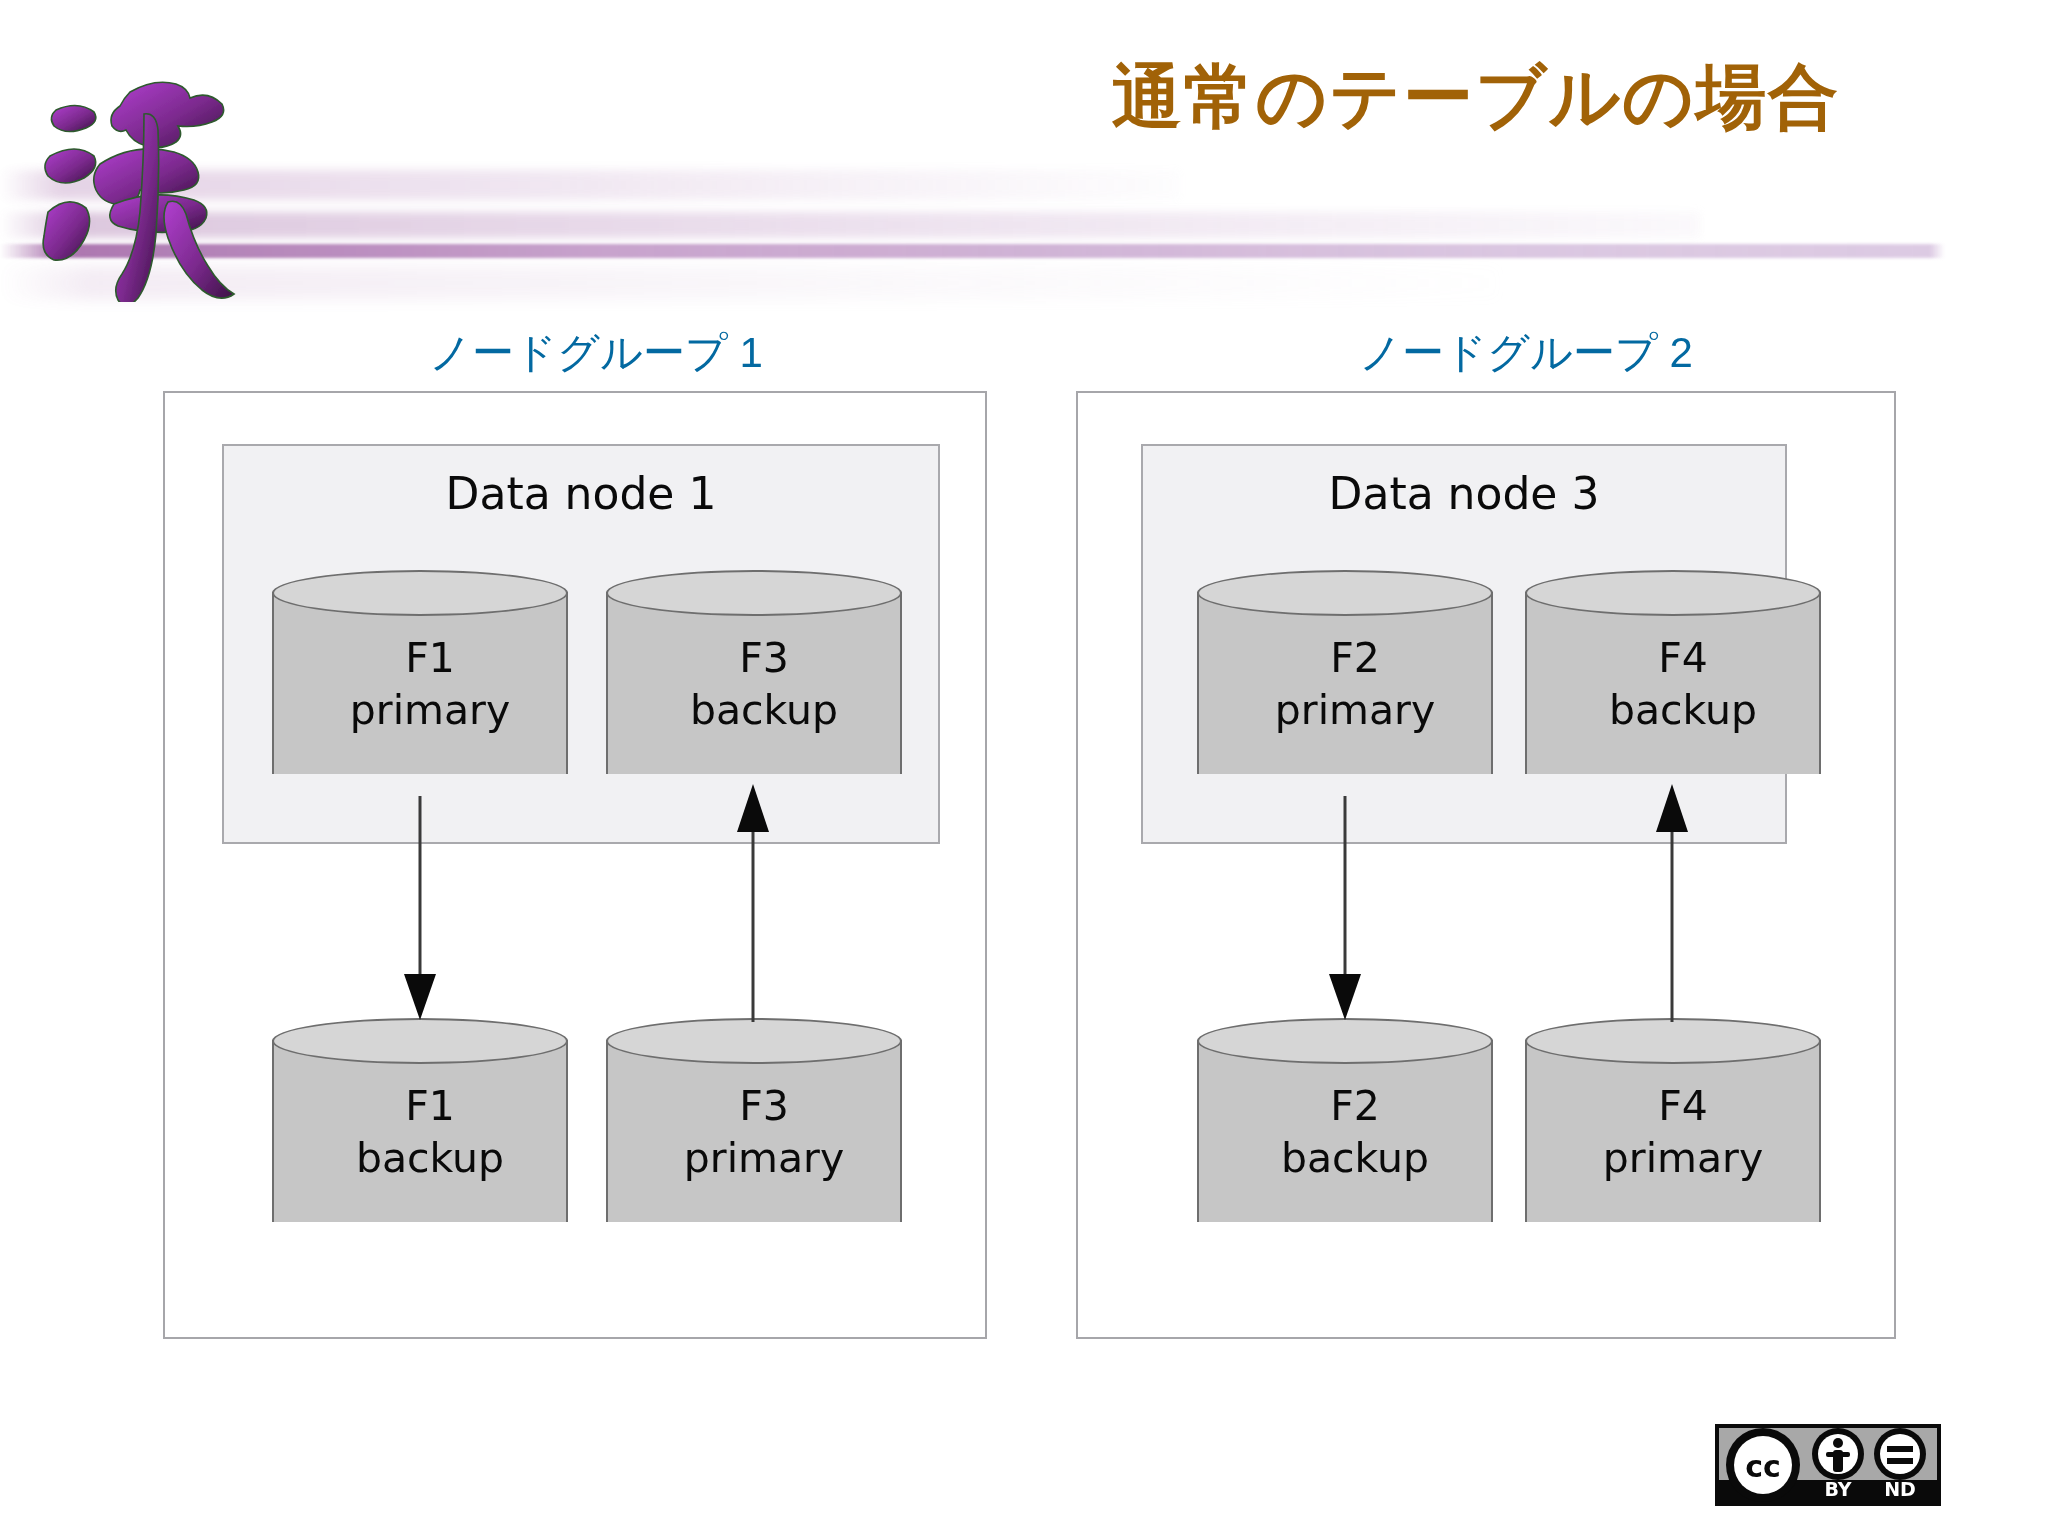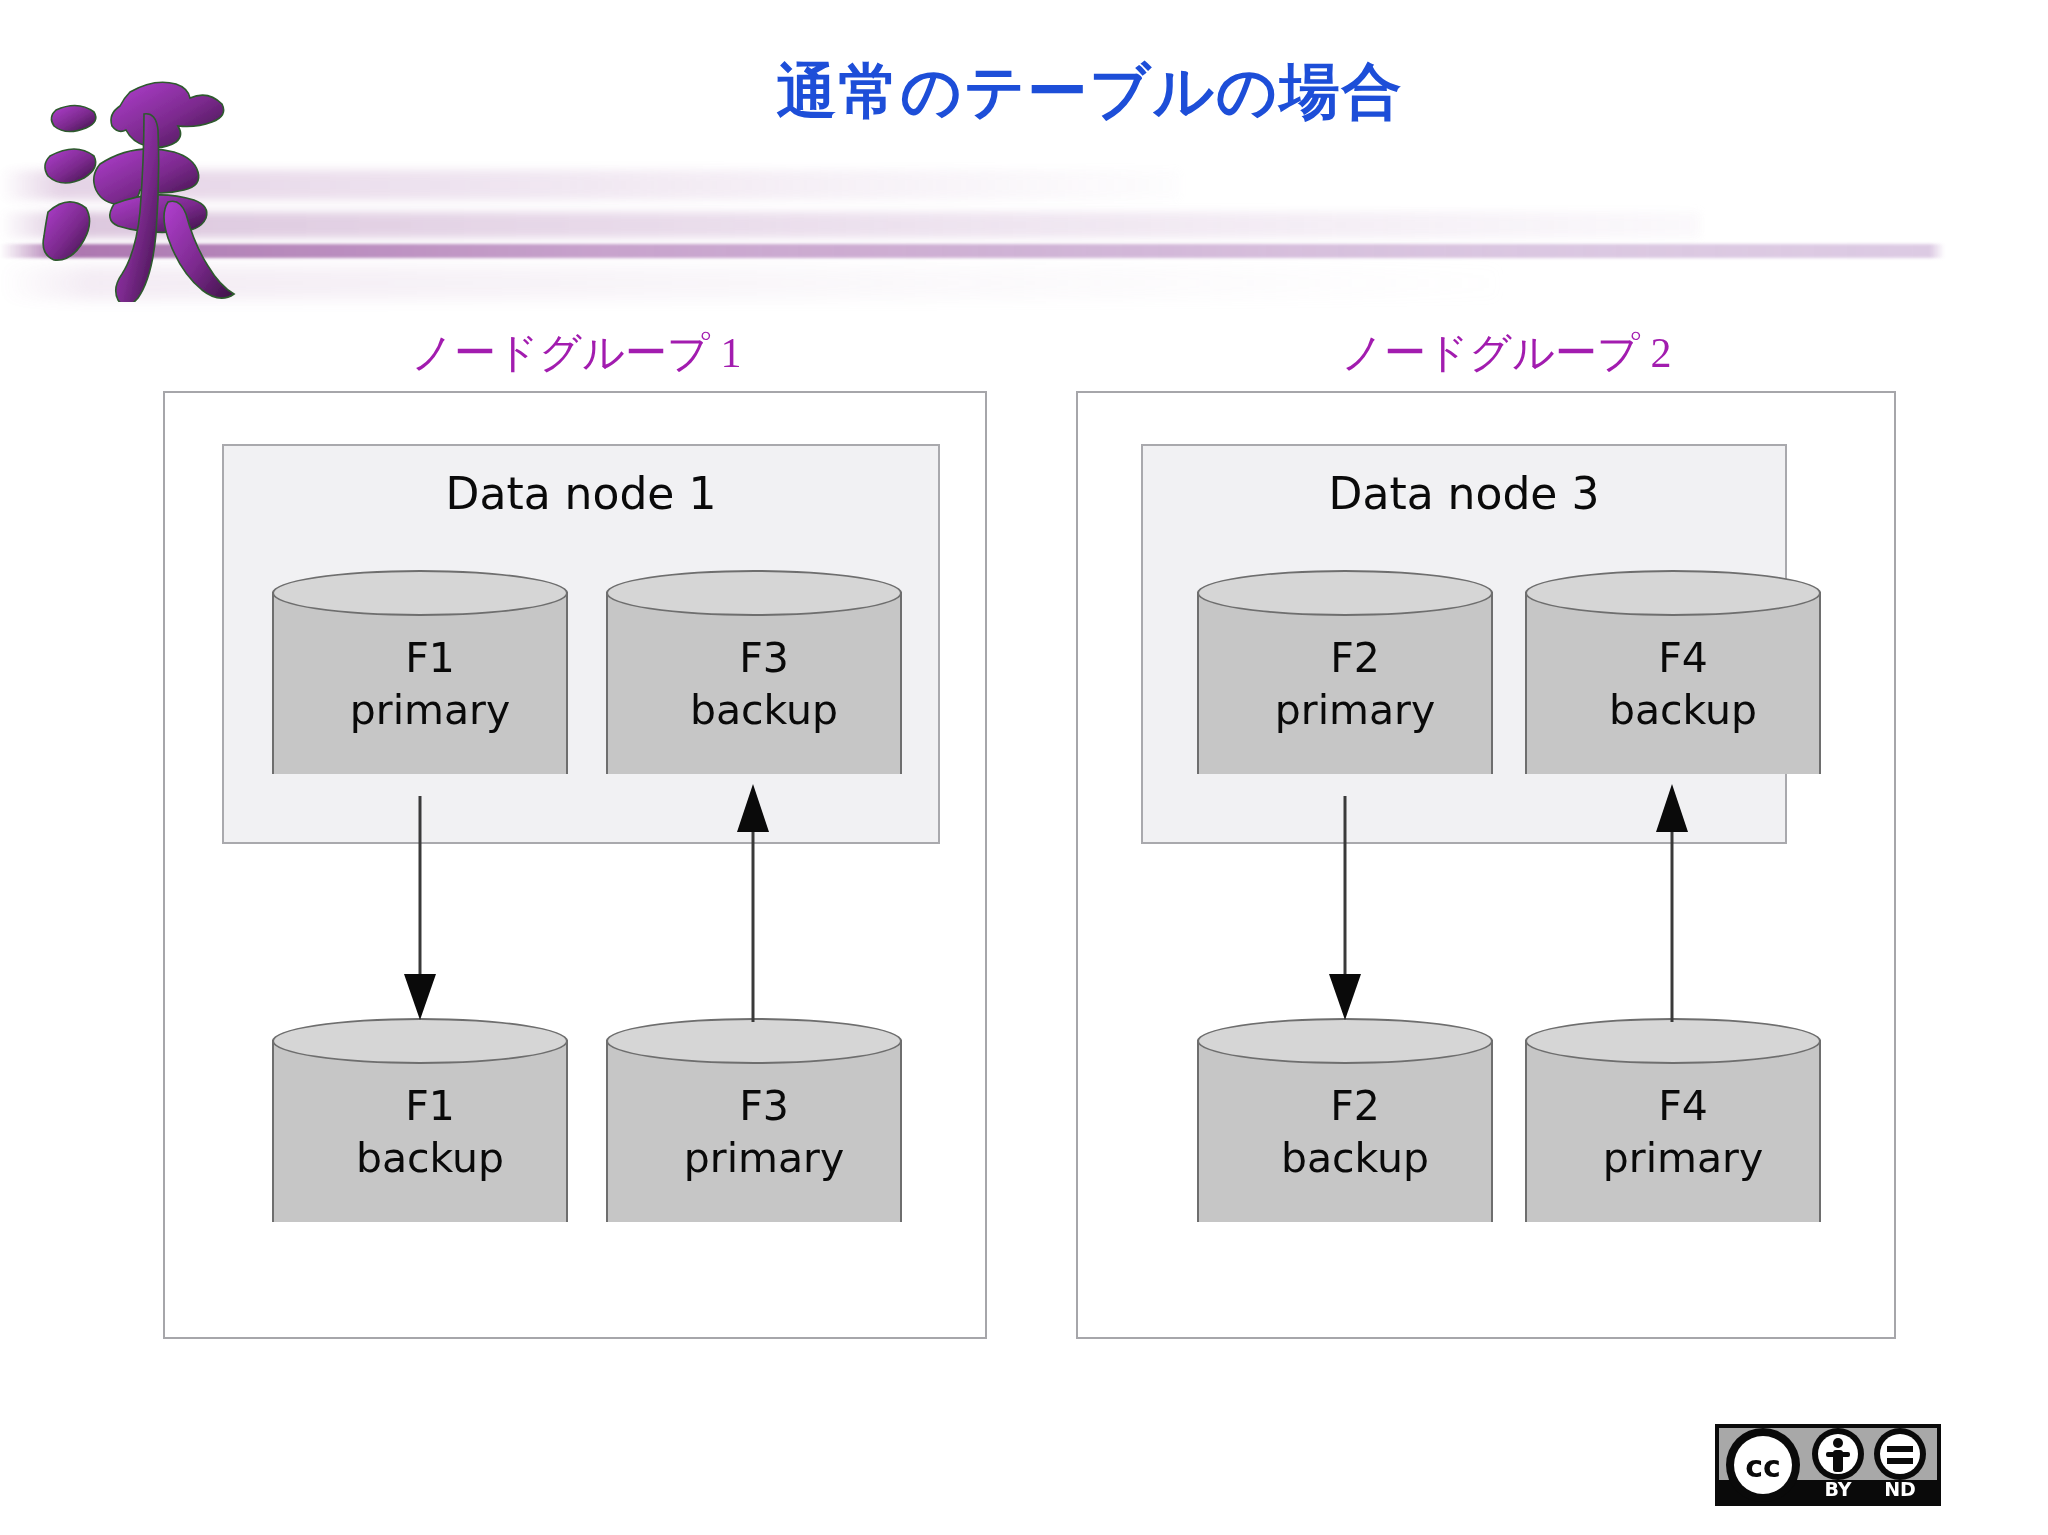--- a/index.html
+++ b/index.html
@@ -61,37 +61,38 @@
     width: 240px;
     height: 250px;
   }
   .logo svg { display:block; }
 
   .slide-title {
     position: absolute;
     left: 340px;
     top: 58px;
     width: 1500px;
-    text-align: center;
+    text-align: right;
     font-family: "DejaVu Sans", sans-serif;
     font-weight: 700;
-    font-size: 60px;
+    font-size: 70px;
     line-height: 1.12;
     letter-spacing: 2px;
-    color: #1d4ed8;
+    color: #a16207;
     white-space: nowrap;
   }
 
   
   .group-label {
     position: absolute;
-    font-family: Liberation Serif, serif;
+    font-family: Liberation Sans, sans-serif;
     font-size: 42px;
-    color: #a21caf;
+    color: #0369a1;
     white-space: nowrap;
+    margin-left: 18px;
   }
   .group-label.g1 { left: 411px; top: 325px; }
   .group-label.g2 { left: 1341px; top: 325px; }
 
   
   .group-frame {
     position: absolute;
     border: 2px solid #a6a6aa;
     background: #ffffff;
     box-sizing: border-box;

